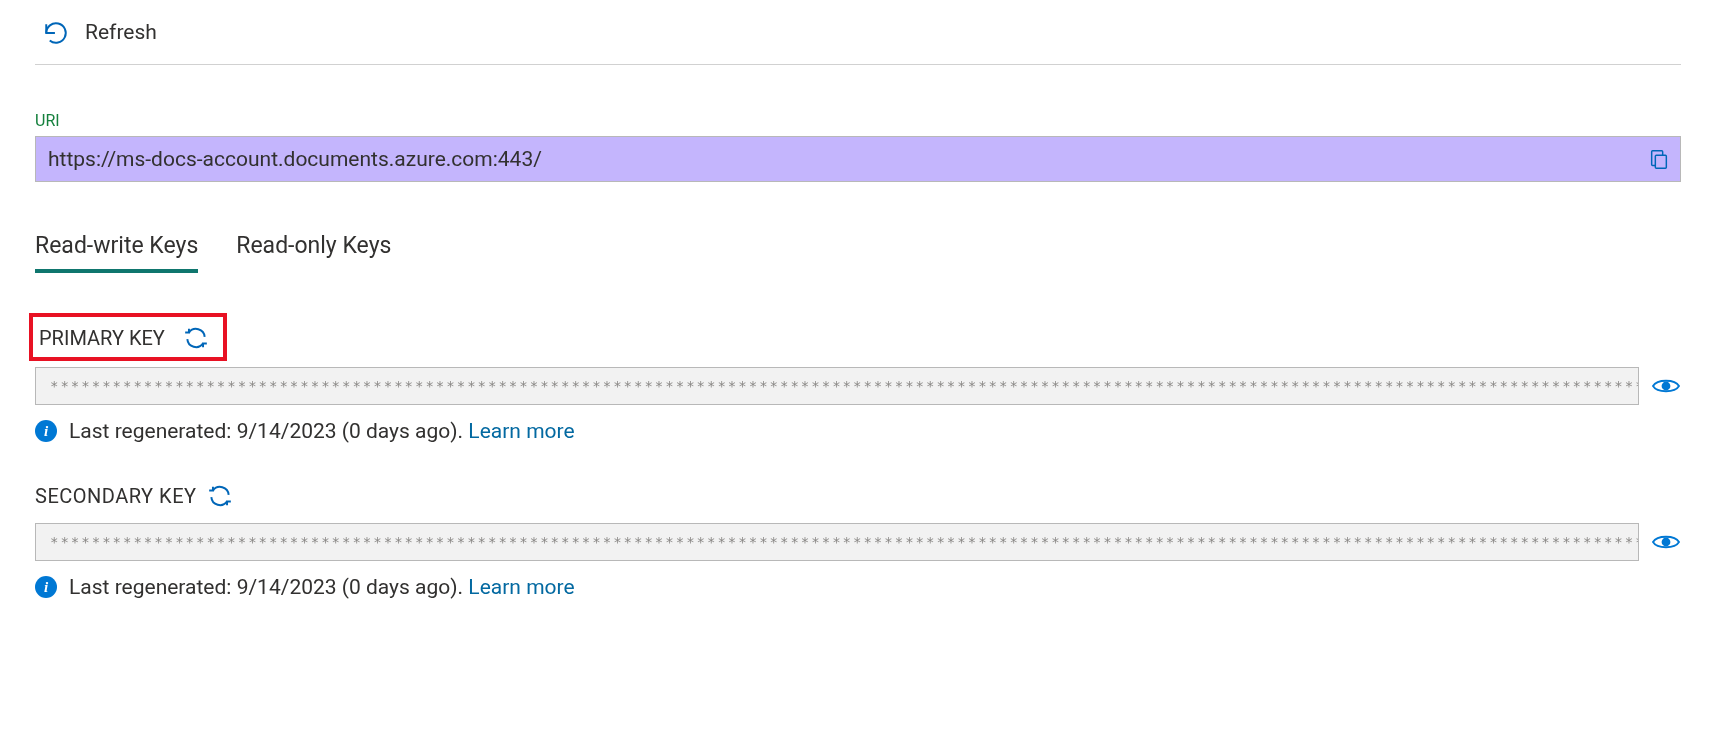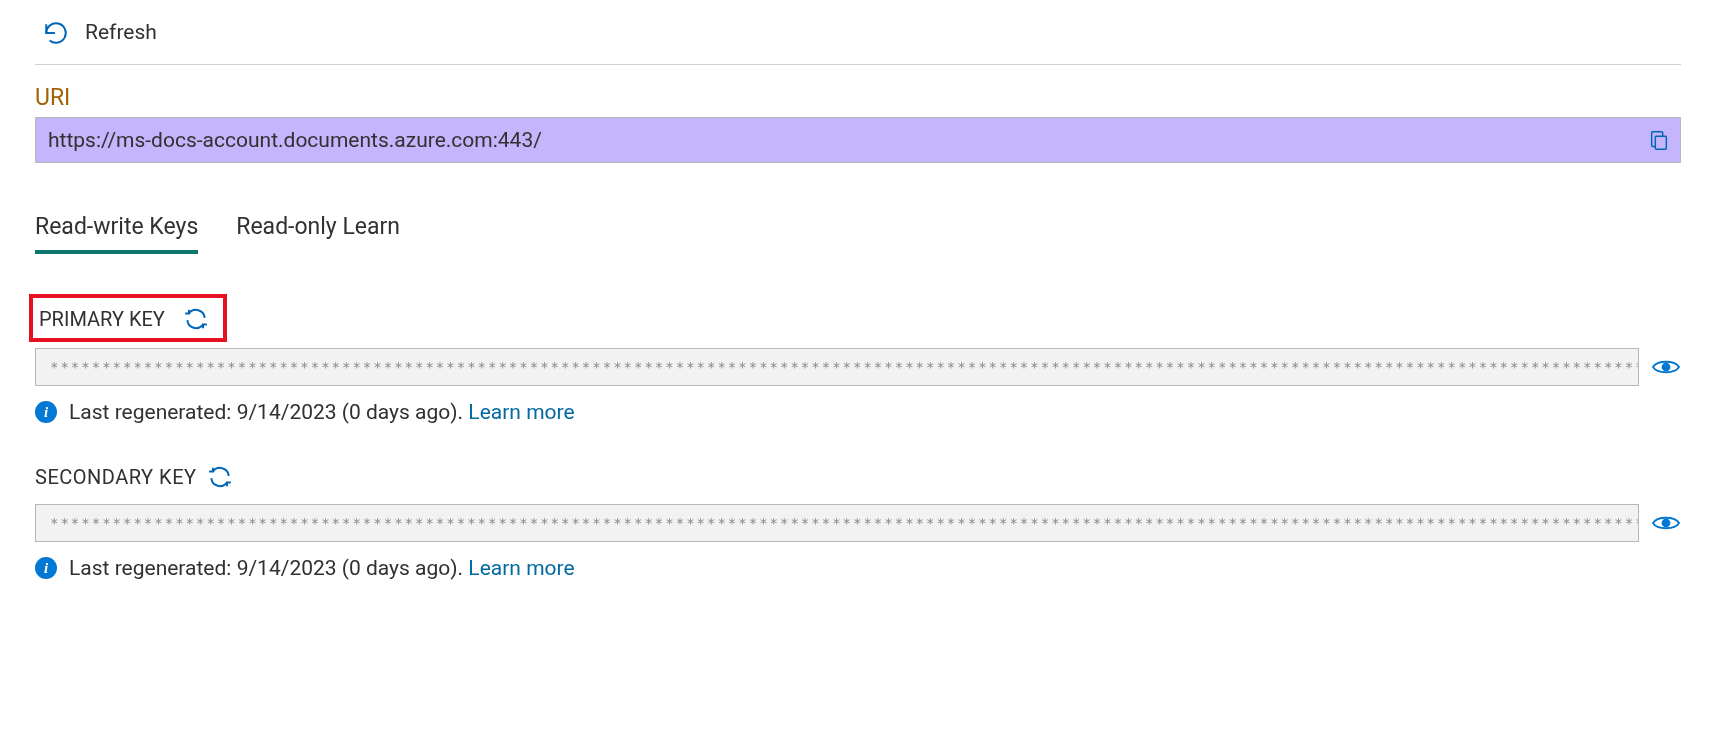--- a/index.html
+++ b/index.html
@@ -29,24 +29,24 @@
     }
     .refresh-icon {
       width: 26px;
       height: 26px;
       display: inline-flex;
       align-items: center;
       justify-content: center;
     }
     .label-uri {
       display: block;
-      margin-top: 19px;
+      margin-top: 46px;
       margin-bottom: 6px;
-      font-size: 23px;
-      color: #a16207;
+      font-size: 16px;
+      color: #15803d;
     }
     .readonly-field {
       width: 100%;
       background: #c4b5fd;
       border: 1px solid #b8b8b8;
       padding: 10px 46px 10px 12px;
       font-size: 21px;
       color: #323130;
       position: relative;
     }
@@ -178,21 +178,21 @@
       <svg width="22" height="24" viewBox="0 0 24 24" fill="none" stroke="#0066b8" stroke-width="1.6">
         <rect x="8" y="8" width="12" height="14" rx="1"></rect>
         <path d="M16 8 V4 a1 1 0 0 0 -1 -1 H5 a1 1 0 0 0 -1 1 v14 a1 1 0 0 0 1 1 h3"></path>
       </svg>
     </span>
   </div>
 </div>
 
 <div class="tabs">
   <div class="tab active">Read-write Keys</div>
-  <div class="tab">Read-only Learn</div>
+  <div class="tab">Read-only Keys</div>
 </div>
 
 <div class="key-section">
   <div class="highlight-box" style="margin-left:-6px; padding-left:6px;">
     <span style="font-size:20px;">PRIMARY KEY</span>
     <span class="regen-icon">
       <svg width="26" height="26" viewBox="0 0 24 24" fill="none" stroke="#0066b8" stroke-width="1.8">
         <path d="M20 11 A8 8 0 0 0 5.5 7"></path>
         <path d="M4 13 A8 8 0 0 0 18.5 17"></path>
         <path d="M2 7 L5.5 7 L5.5 3.5"></path>

